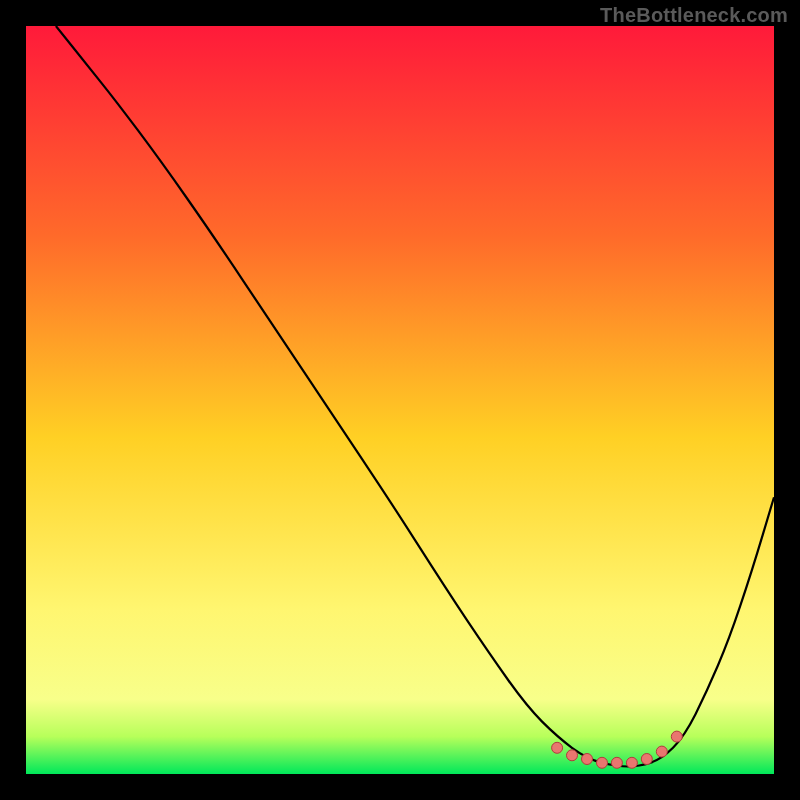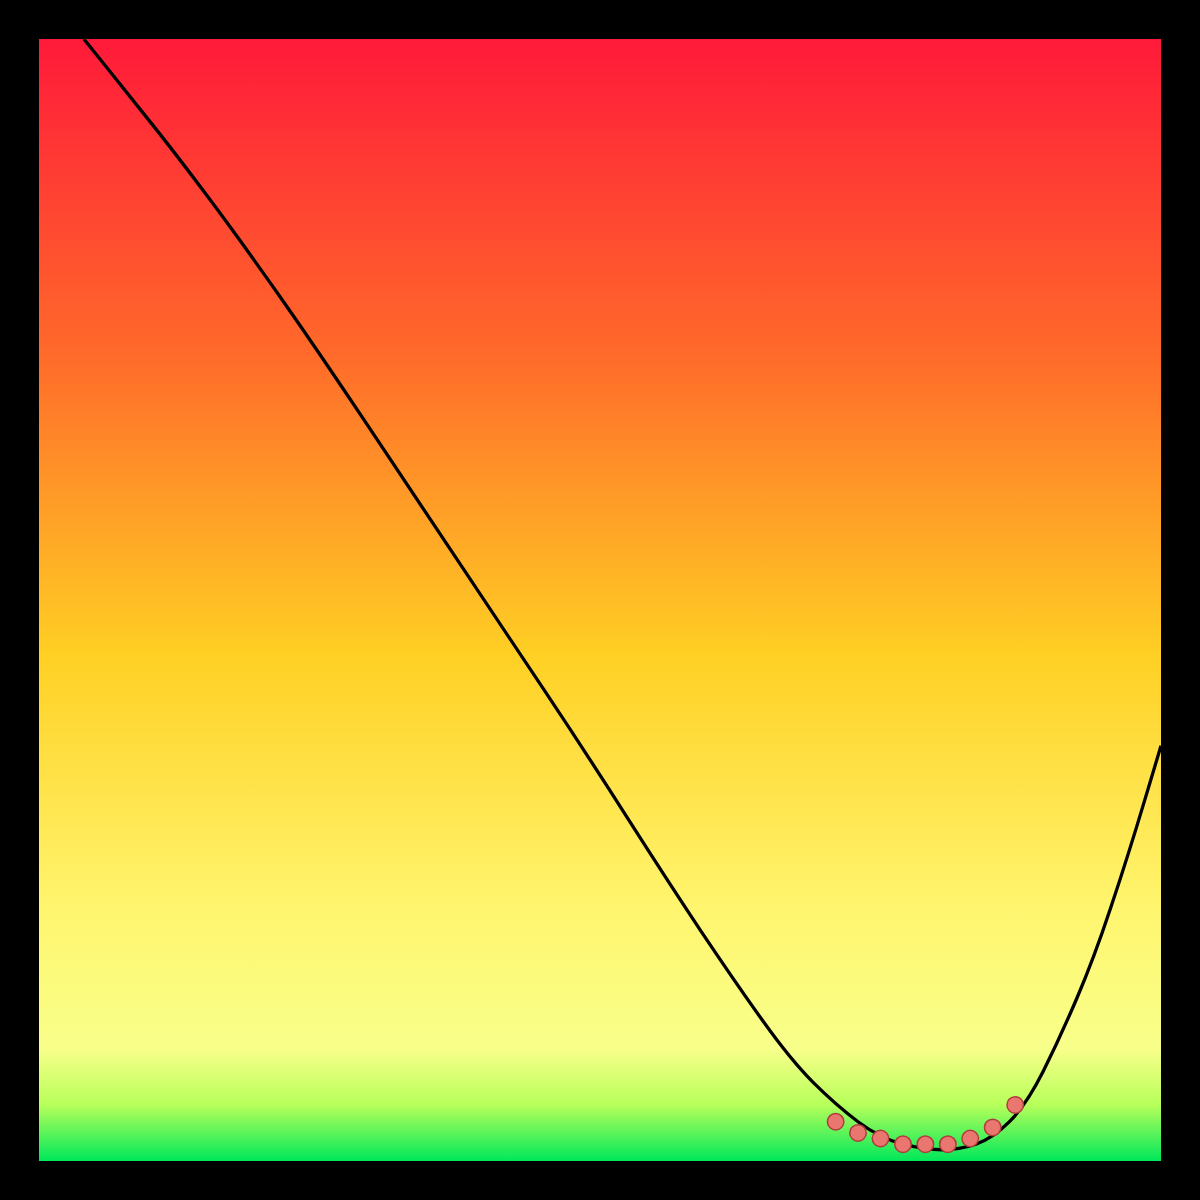--- a/index.html
+++ b/index.html
@@ -39,20 +39,21 @@
   }
   svg {
     display: block;
   }
 </style>
 </head>
 <body>
 
 <div class="frame">
 
+  <div class="watermark">TheBottleneck.com</div>
 
   <div class="plot">
     <svg id="chart-svg" width="748" height="748" viewBox="0 0 748 748">
       <defs>
         <linearGradient id="bgGrad" x1="0" y1="0" x2="0" y2="1">
           <stop id="g0" offset="0%" stop-color="#ff1a3a"></stop>
           <stop id="g1" offset="28%" stop-color="#ff6a2a"></stop>
           <stop id="g2" offset="55%" stop-color="#ffd024"></stop>
           <stop id="g3" offset="78%" stop-color="#fff670"></stop>
           <stop id="g4" offset="90%" stop-color="#f8ff8a"></stop>

